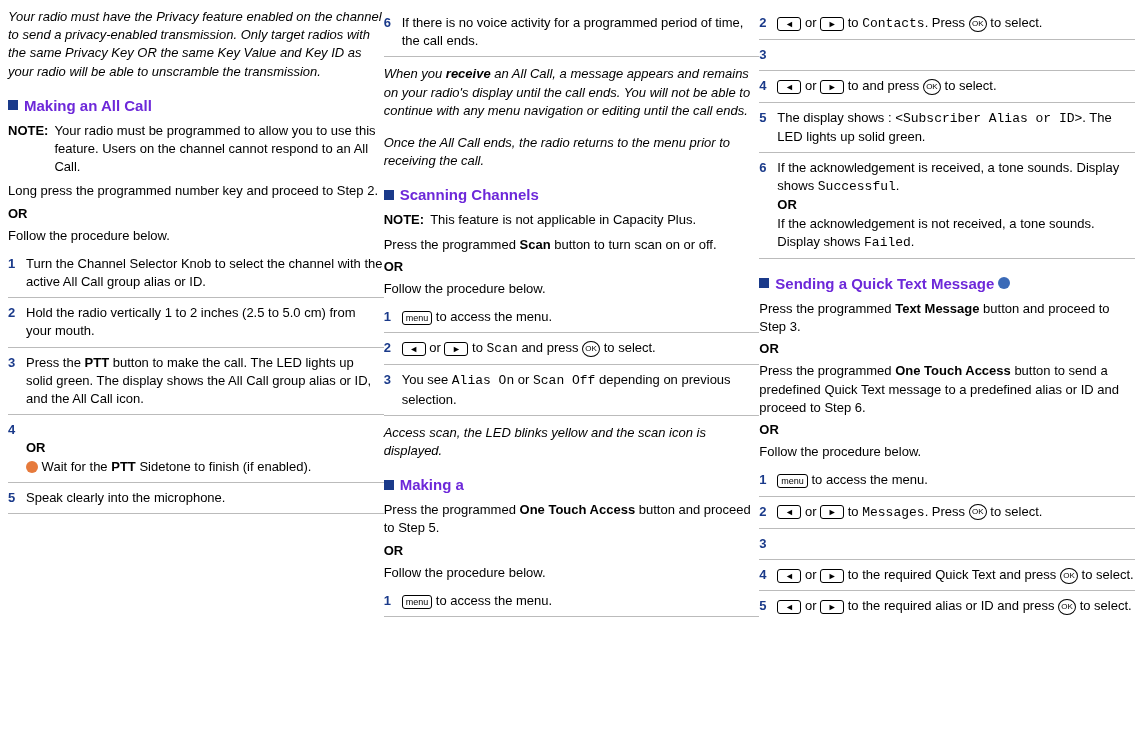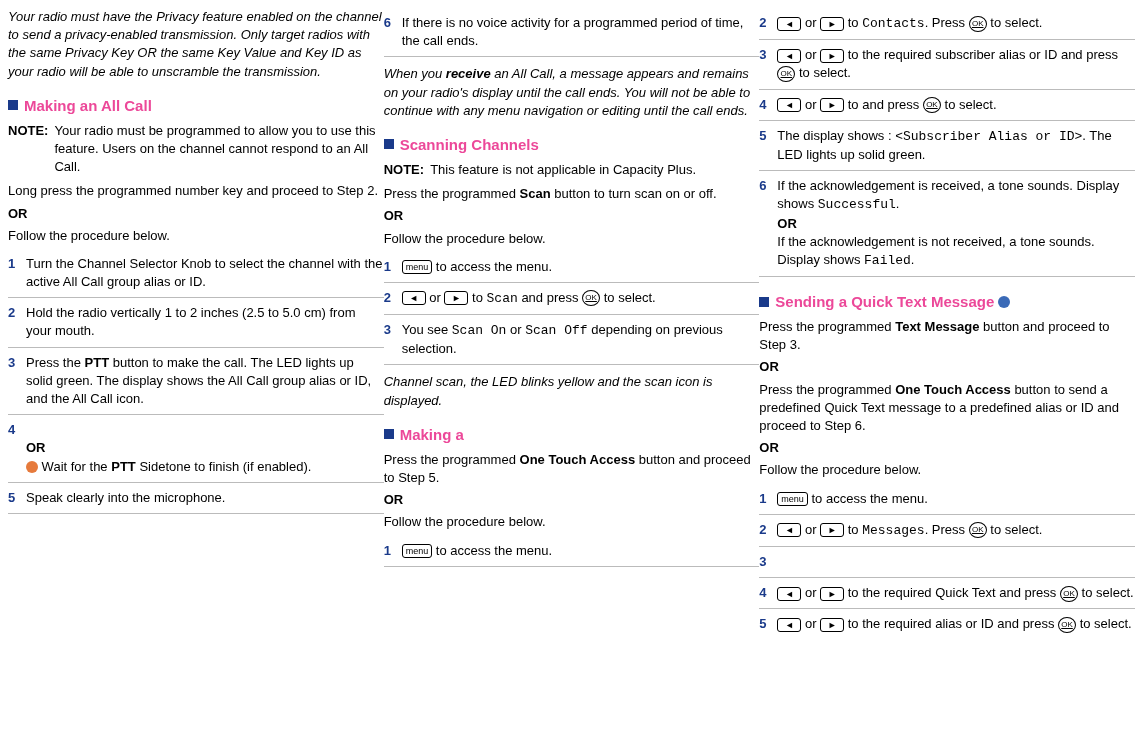--- a/index.html
+++ b/index.html
@@ -18,21 +18,21 @@
   .col {
     flex: 1;
     min-width: 0;
   }
   .intro-italic {
     font-style: italic;
     margin-bottom: 14px;
   }
   .section-header {
     font-weight: bold;
-    color: #ec4899;
+    color: #6d28d9;
     font-size: 15px;
     margin: 14px 0 6px 0;
     display: flex;
     align-items: center;
   }
   .section-header::before {
     content: "";
     display: inline-block;
     width: 10px;
     height: 10px;
@@ -85,21 +85,20 @@
   }
   .key-ok {
     border-radius: 50%;
     width: 14px;
     height: 14px;
     line-height: 13px;
     font-size: 8px;
     padding: 0;
     display: inline-block;
     text-align: center;
-    text-decoration: underline;
   }
   .dot-icon {
     display: inline-block;
     width: 12px;
     height: 12px;
     border-radius: 50%;
     vertical-align: middle;
   }
   .dot-orange { background: #e67a3c; }
   .dot-blue { background: #3a6ab7; }
@@ -159,20 +158,21 @@
   <div class="col">
 
     <div class="step">
       <div class="step-num">6</div>
       <div class="step-body">If there is no voice activity for a programmed period of time, the call ends.</div>
     </div>
 
     <div class="intro-italic" style="margin-top:8px;">
       <span>When you </span><b>receive</b><span> an All Call, a message appears and remains on your radio's display until the call ends. You will not be able to continue with any menu navigation or editing until the call ends.</span>
     </div>
+    <div class="intro-italic">Once the All Call ends, the radio returns to the menu prior to receiving the call.</div>
 
     <div class="section-header">Scanning Channels</div>
 
     <div class="note-row">
       <div class="note-label">NOTE:</div>
       <div>This feature is not applicable in Capacity Plus.</div>
     </div>
 
     <div class="plain">
       <span>Press the programmed </span><b>Scan</b><span> button to turn scan on or off.</span>
@@ -190,25 +190,25 @@
     <div class="step">
       <div class="step-num">2</div>
       <div class="step-body">
         <span class="key-icon">◄</span><span> or </span><span class="key-icon">►</span><span> to </span><span class="mono">Scan</span><span> and press </span><span class="key-icon key-ok">OK</span><span> to select.</span>
       </div>
     </div>
 
     <div class="step">
       <div class="step-num">3</div>
       <div class="step-body">
-        <span>You see </span><span class="mono">Scan On</span><span> or </span><span class="mono">Scan Off</span><span> depending on previous selection.</span>
-      </div>
-    </div>
-
-    <div class="intro-italic" style="margin-top:8px;">Channel scan, the LED blinks yellow and the scan icon is displayed.</div>
+        <span>You see </span><span class="mono">Alias On</span><span> or </span><span class="mono">Scan Off</span><span> depending on previous selection.</span>
+      </div>
+    </div>
+
+    <div class="intro-italic" style="margin-top:8px;">Access scan, the LED blinks yellow and the scan icon is displayed.</div>
 
     <div class="section-header">Making a</div>
 
     <div class="plain">
       <span>Press the programmed </span><b>One Touch Access</b><span> button and proceed to Step 5.</span>
     </div>
     <div class="plain or">OR</div>
     <div class="plain">Follow the procedure below.</div>
 
     <div class="step">
@@ -223,23 +223,20 @@
 
     <div class="step">
       <div class="step-num">2</div>
       <div class="step-body">
         <span class="key-icon">◄</span><span> or </span><span class="key-icon">►</span><span> to </span><span class="mono">Contacts</span><span>. Press </span><span class="key-icon key-ok">OK</span><span> to select.</span>
       </div>
     </div>
 
     <div class="step">
       <div class="step-num">3</div>
-      <div class="step-body">
-        <span class="key-icon">◄</span><span> or </span><span class="key-icon">►</span><span> to the required subscriber alias or ID and press </span><span class="key-icon key-ok">OK</span><span> to select.</span>
-      </div>
     </div>
 
     <div class="step">
       <div class="step-num">4</div>
       <div class="step-body">
         <span class="key-icon">◄</span><span> or </span><span class="key-icon">►</span><span> to  and press </span><span class="key-icon key-ok">OK</span><span> to select.</span>
       </div>
     </div>
 
     <div class="step">

